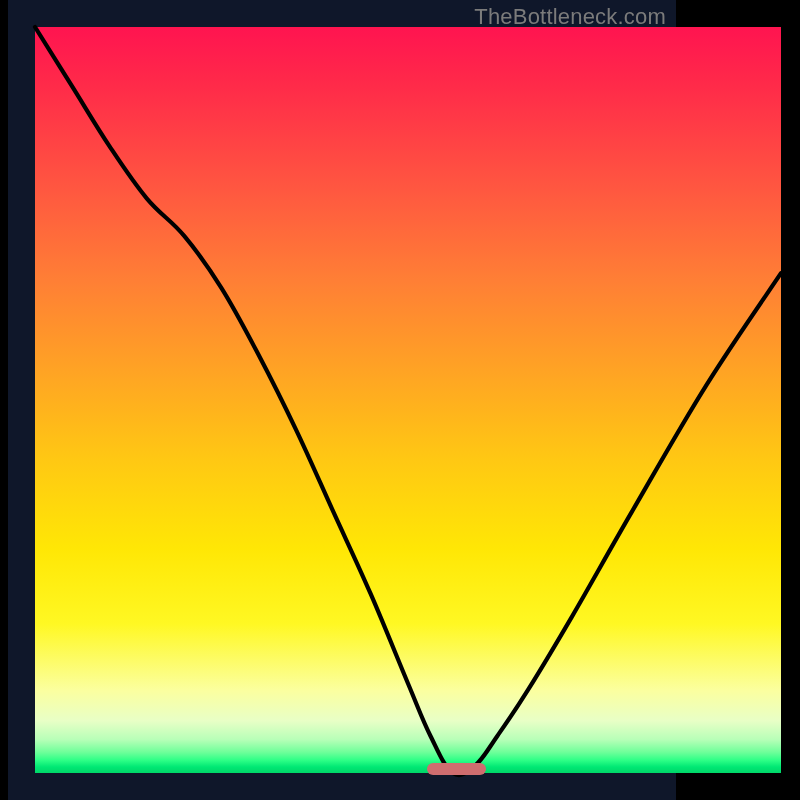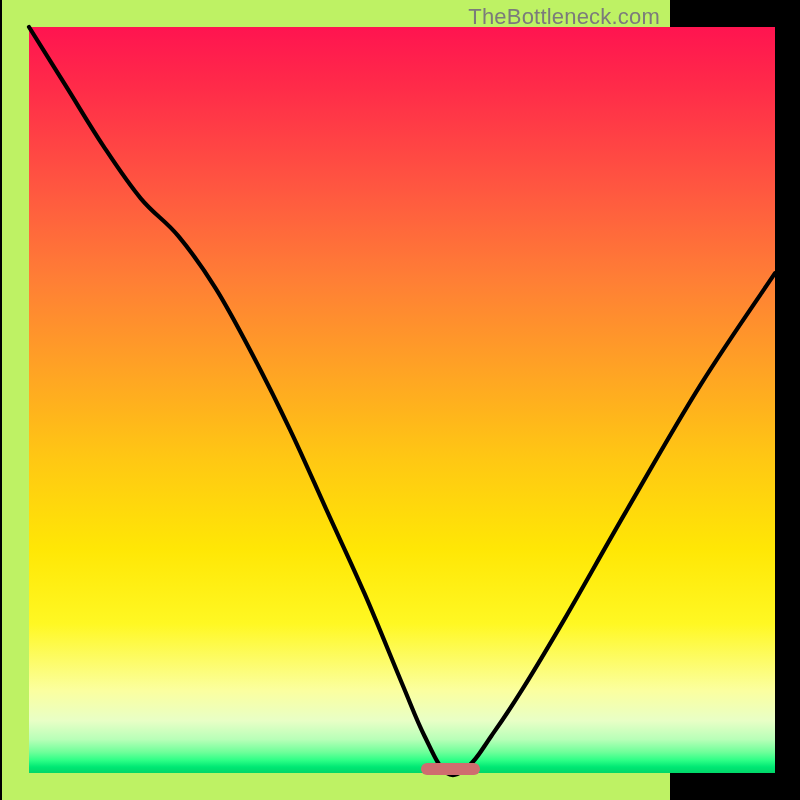--- a/index.html
+++ b/index.html
@@ -6,25 +6,25 @@
     margin: 0;
     padding: 0;
     width: 800px;
     height: 800px;
     background: #000;
     overflow: hidden;
     font-family: Arial, Helvetica, sans-serif;
   }
   .frame {
     position: absolute;
-    left: 2px;
+    left: 8px;
     top: 0;
     width: 668px;
     height: 800px;
-    background: #bef264;
+    background: #0f172a;
   }
   .plot {
     position: absolute;
     left: 27px;
     top: 27px;
     width: 746px;
     height: 746px;
     
     background: linear-gradient(
       to bottom,

